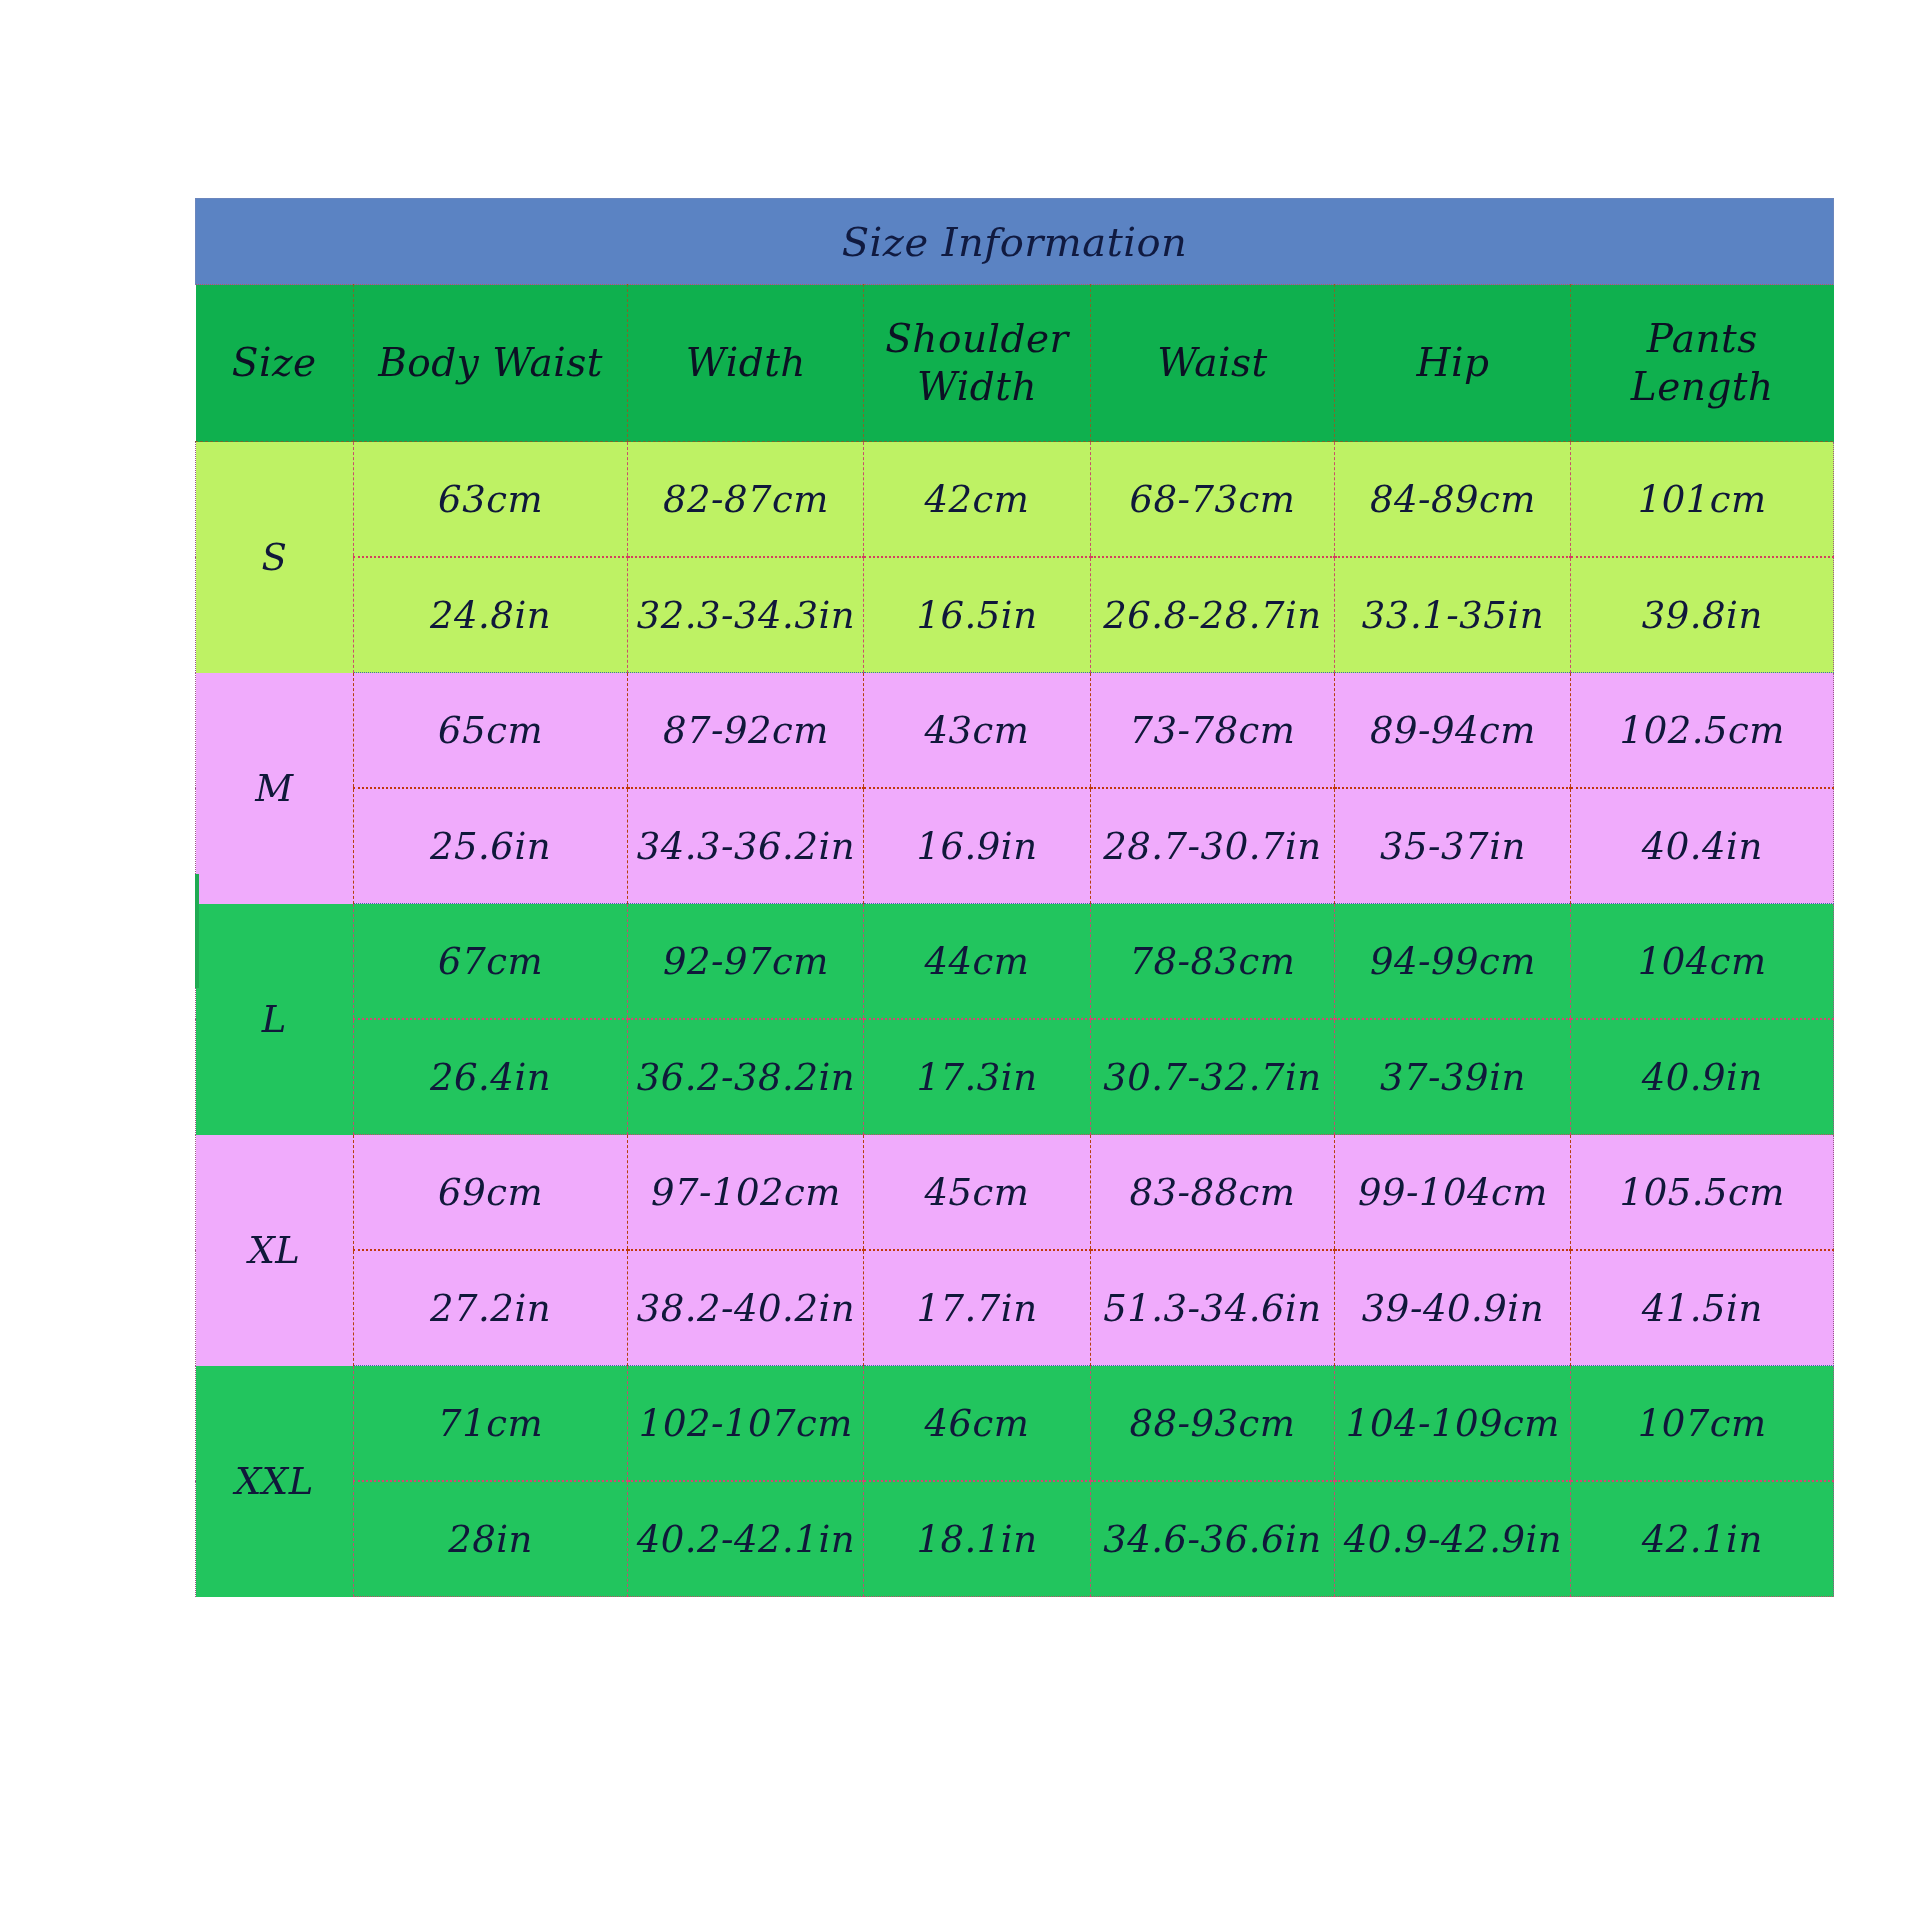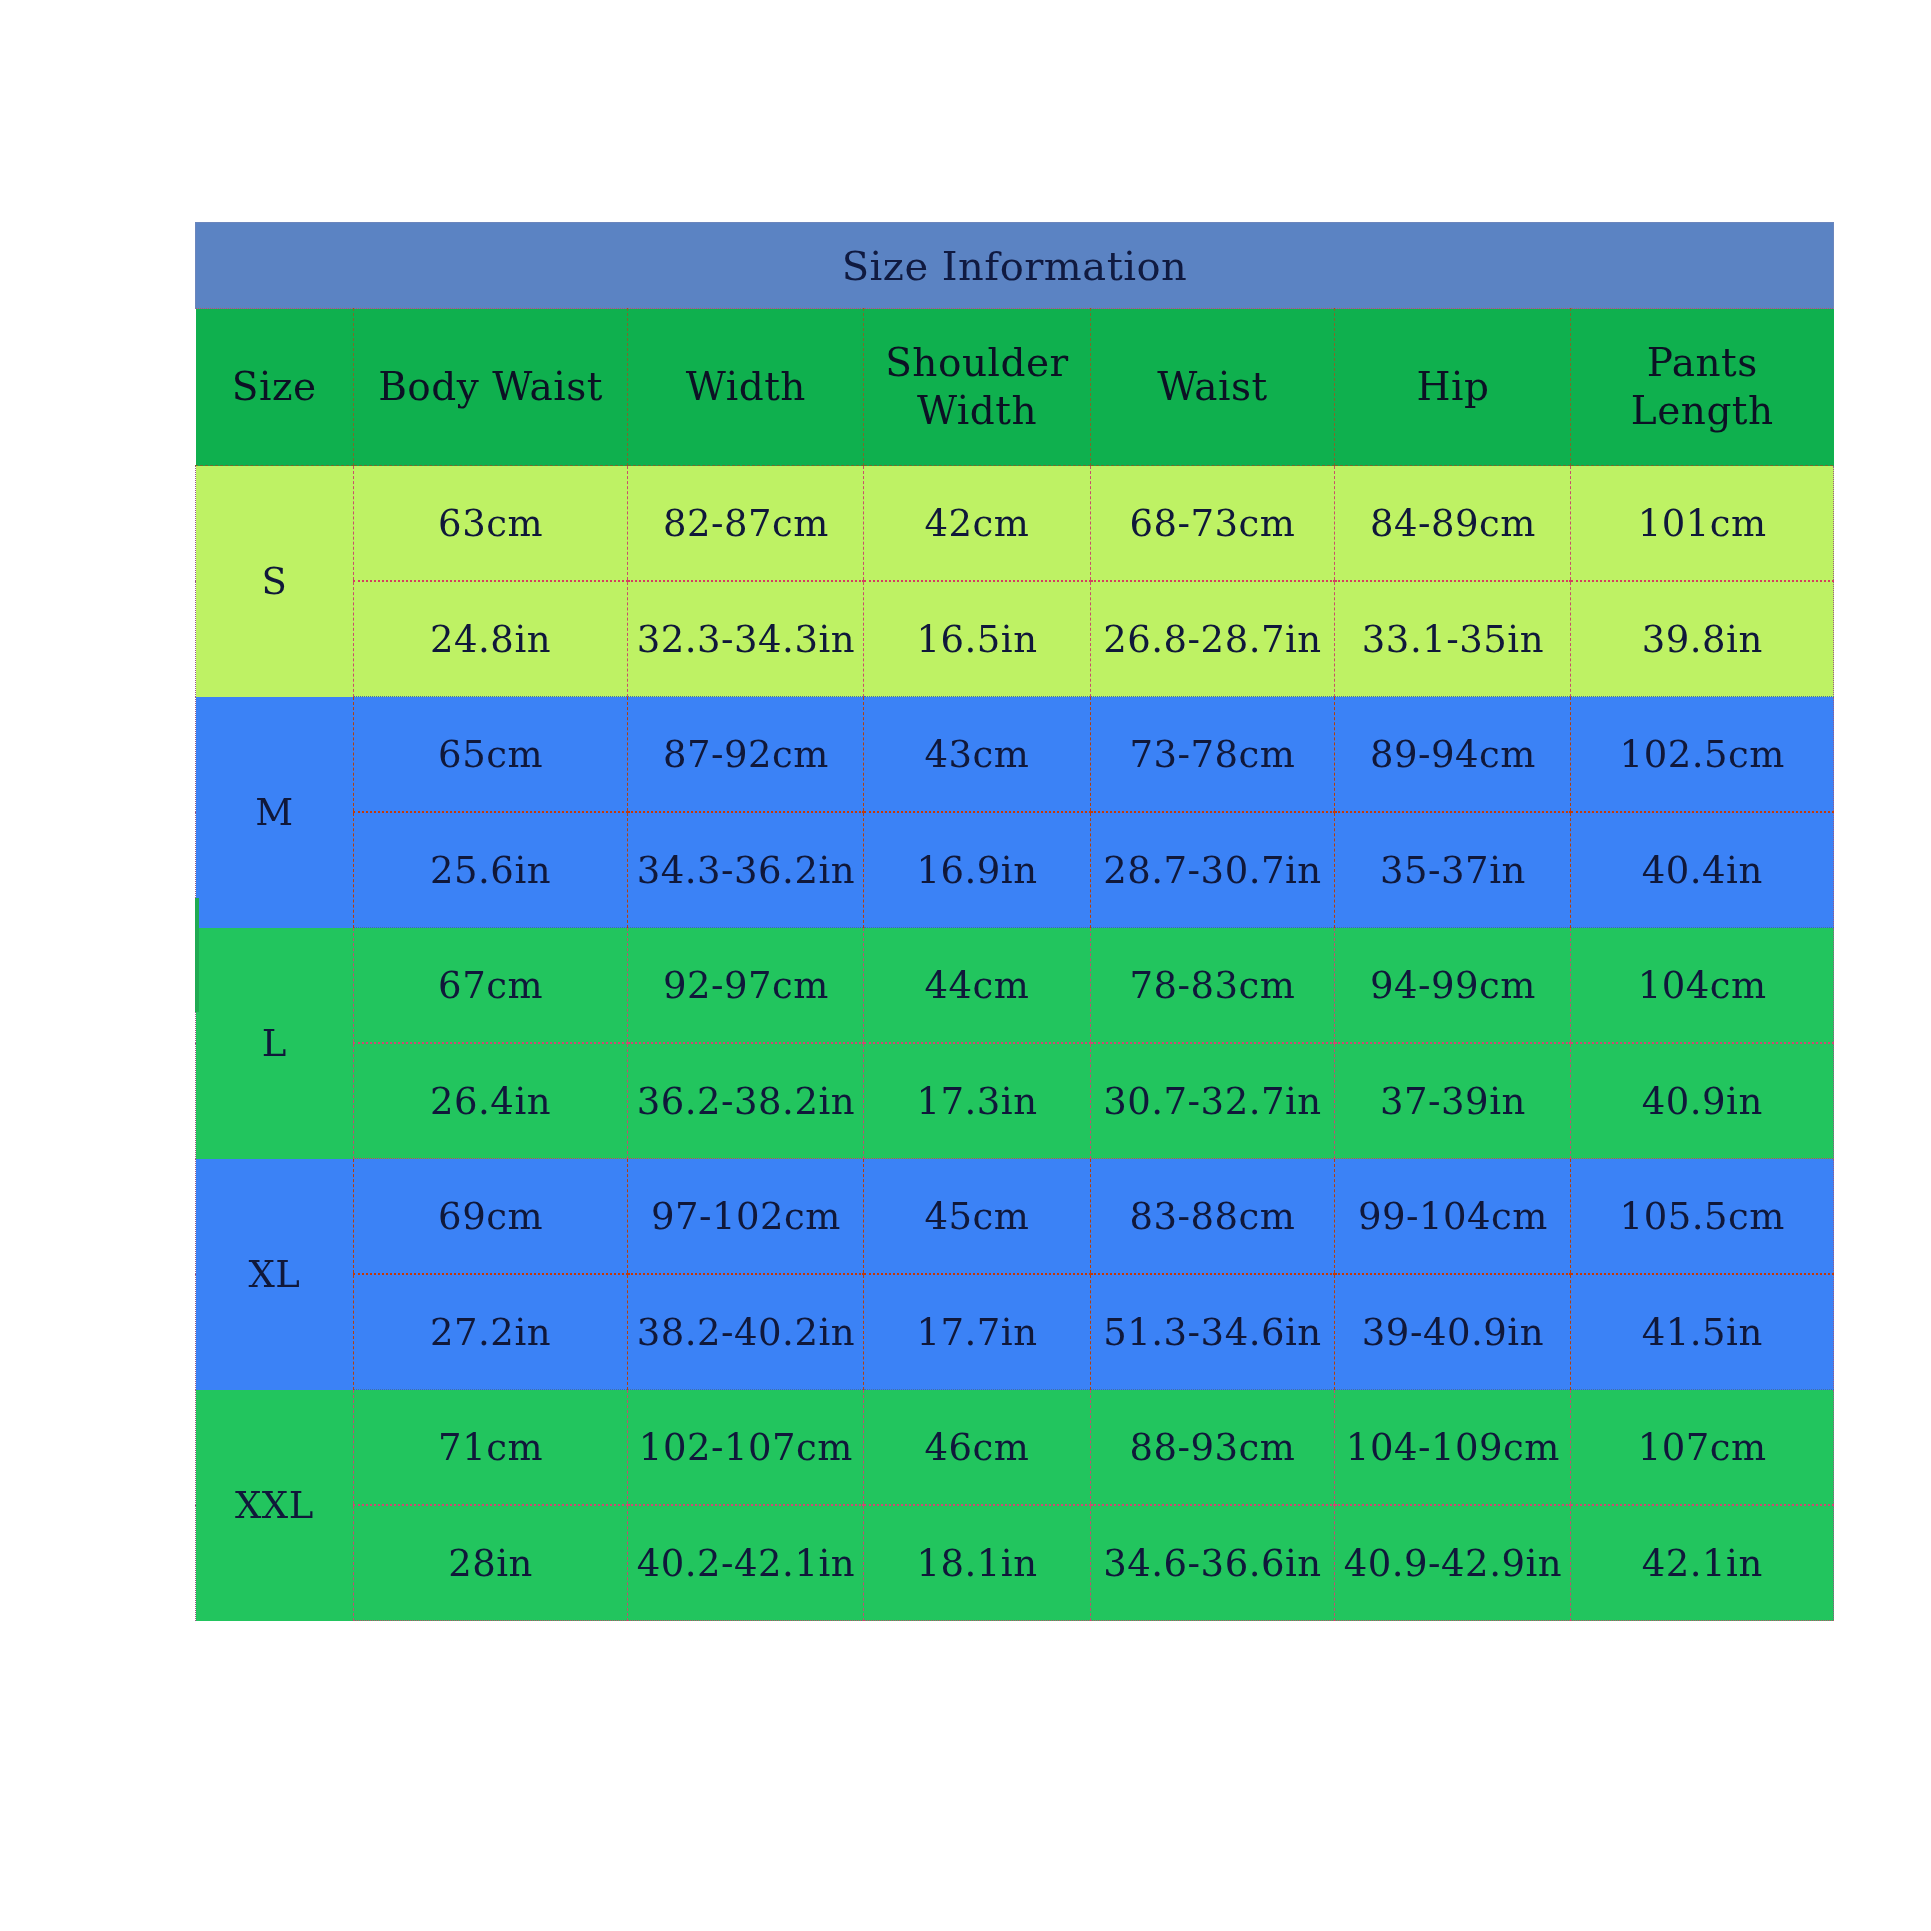--- a/index.html
+++ b/index.html
@@ -10,23 +10,24 @@
   body {
     width: 1931px;
     height: 1931px;
     font-family: "DejaVu Serif", serif;
     overflow: hidden;
   }
 
   #chart-wrap {
     position: absolute;
     left: 195px;
-    top: 222px;
+    top: 198px;
     width: 1639px;
     height: 1509px;
+    font-style: italic;
   }
 
   table.size-table {
     width: 1639px;
     border-collapse: collapse;
     table-layout: fixed;
     color: #10183a;
   }
 
   table.size-table td {
@@ -66,21 +67,21 @@
     height: 114px;
     font-size: 37px;
   }
 
   td.size-cell {
     font-size: 40px;
   }
 
   
   .band-teal   td { background: #bef264; }
-  .band-orange td { background: #3b82f6; }
+  .band-orange td { background: #f0abfc; }
   .band-peri   td { background: #22c55e; }
 
   
   .band-teal   td { border-right: 1.9px dashed #c94f6a; }
   .band-orange td { border-right: 1.9px dashed #b5400c; }
   .band-peri   td { border-right: 1.9px dashed #c05070; }
 
   .band-teal   td:last-child,
   .band-orange td:last-child,
   .band-peri   td:last-child { border-right: none; }

